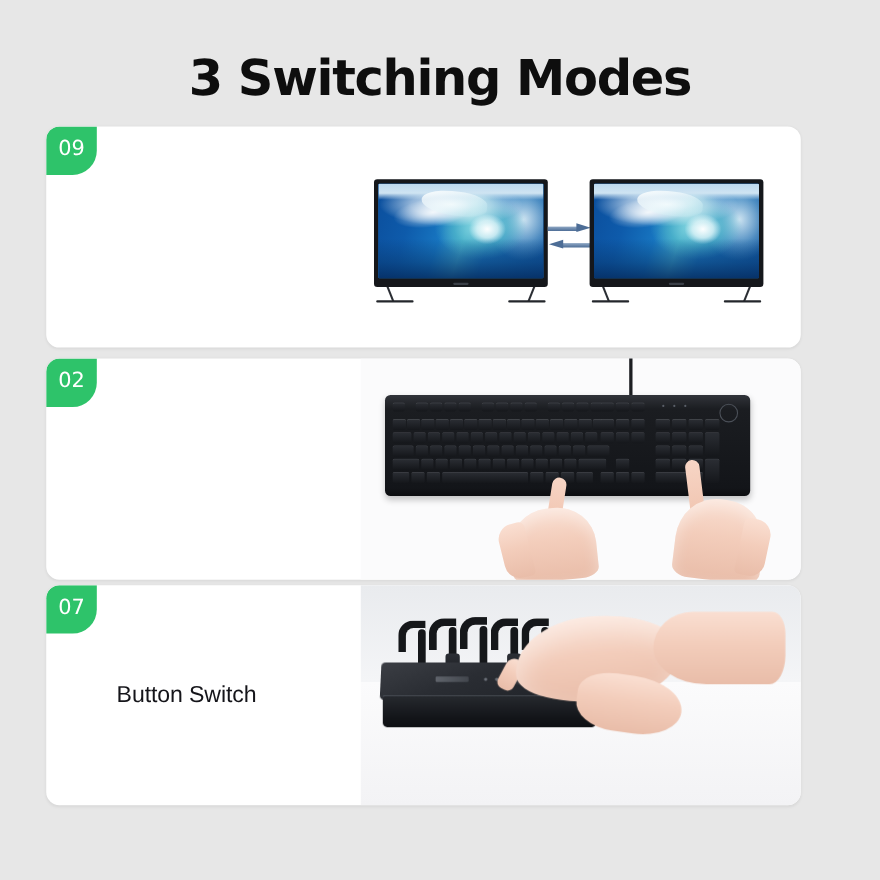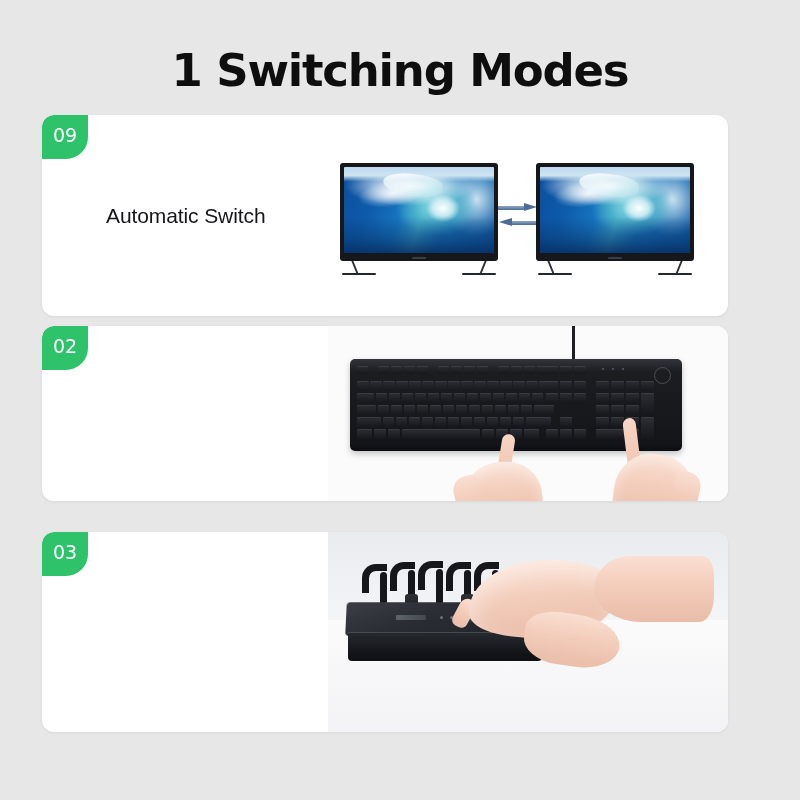--- a/index.html
+++ b/index.html
@@ -27,21 +27,21 @@
   .card{
     position:absolute;
     left:42px;
     width:686px;
     background:#ffffff;
     border-radius:12px;
     box-shadow:0 1px 3px rgba(0,0,0,0.07);
     overflow:hidden;
   }
   #card-1{top:115px;height:201px;}
-  #card-2{top:326px;height:175px;}
+  #card-2{top:326px;height:201px;}
   #card-3{top:532px;height:200px;}
 
   .badge{
     position:absolute;
     top:0;left:0;
     width:46px;height:44px;
     background:#2ec36a;
     border-top-left-radius:12px;
     border-bottom-right-radius:22px;
     color:#ffffff;
@@ -268,25 +268,24 @@
   }
   .plug{
     position:absolute;width:13px;height:22px;
     background:linear-gradient(to bottom,#2c2f35,#17191d);
     border-radius:3px;
   }
 </style>
 </head>
 <body>
 
-<div class="page-title">1 Switching Modes</div>
+<div class="page-title">3 Switching Modes</div>
 
 <div class="card" id="card-1">
   <div class="badge">09</div>
-  <div class="card-label">Automatic Switch</div>
 
   <div class="card-media" id="tv-scene">
 
     <div class="tv-wrap" id="tv-left">
       <div class="tv-body">
         <div class="tv-screen">
           <div class="wave"></div>
           <div class="wave-foam"></div>
           <div class="wave-lip"></div>
           <div class="wave-deep"></div>
@@ -463,21 +462,22 @@
 
     <div>
       <div class="hand finger" style="left:297px;top:92px;width:13px;height:48px;transform:rotate(-7deg);"></div>
       <div class="hand hand-palm" style="left:286px;top:128px;width:80px;height:74px;transform:rotate(7deg);"></div>
       <div class="hand" style="left:344px;top:146px;width:26px;height:52px;border-radius:6px 14px 14px 4px;transform:rotate(12deg);"></div>
     </div>
   </div>
 </div>
 
 <div class="card" id="card-3">
-  <div class="badge">03</div>
+  <div class="badge">07</div>
+  <div class="card-label">Button Switch</div>
 
   <div class="card-media" id="kvm-scene">
     <div class="kvm-bg-top"></div>
     <div class="kvm-bg-bot"></div>
 
     <div>
       <div class="cable-bend" style="left:34px;top:32px;"></div>
       <div class="cable" style="left:52px;top:40px;height:36px;"></div>
 
       <div class="cable-bend" style="left:62px;top:30px;"></div>

